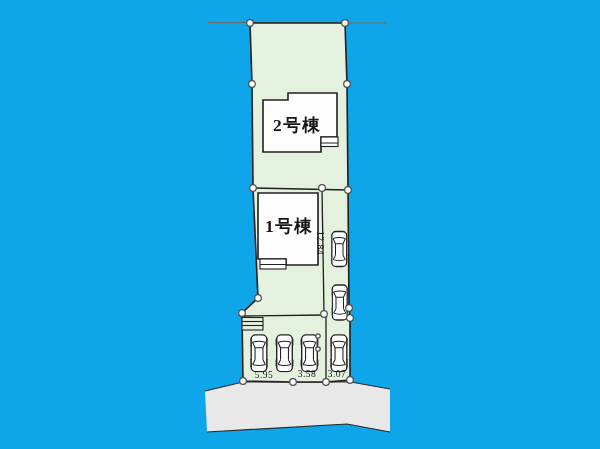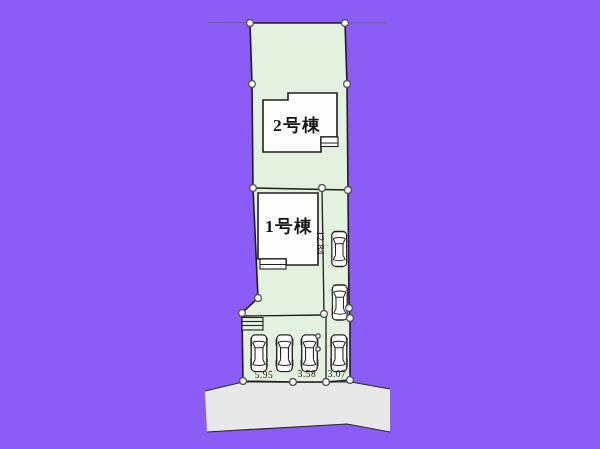--- a/index.html
+++ b/index.html
@@ -1,19 +1,19 @@
 <!DOCTYPE html>
 <html><head>
 <meta charset="utf-8">
 <style>
   html,body{margin:0;padding:0;background:#ffffff;}
   .stage{
     position:relative;
     width:600px;height:449px;
-    background:#8b5cf6;
+    background:#0ea5e9;
     overflow:hidden;
     font-family:"Liberation Serif","DejaVu Serif",serif;
   }
   svg{display:block;}
   text{fill:#151515;font-family:"Liberation Serif","DejaVu Serif",serif;}
   .bldg-label{font-size:17.5px;font-weight:600;letter-spacing:1.5px;}
   .dim-label{font-size:9.5px;letter-spacing:0.5px;}
 </style>
 </head>
 <body>

